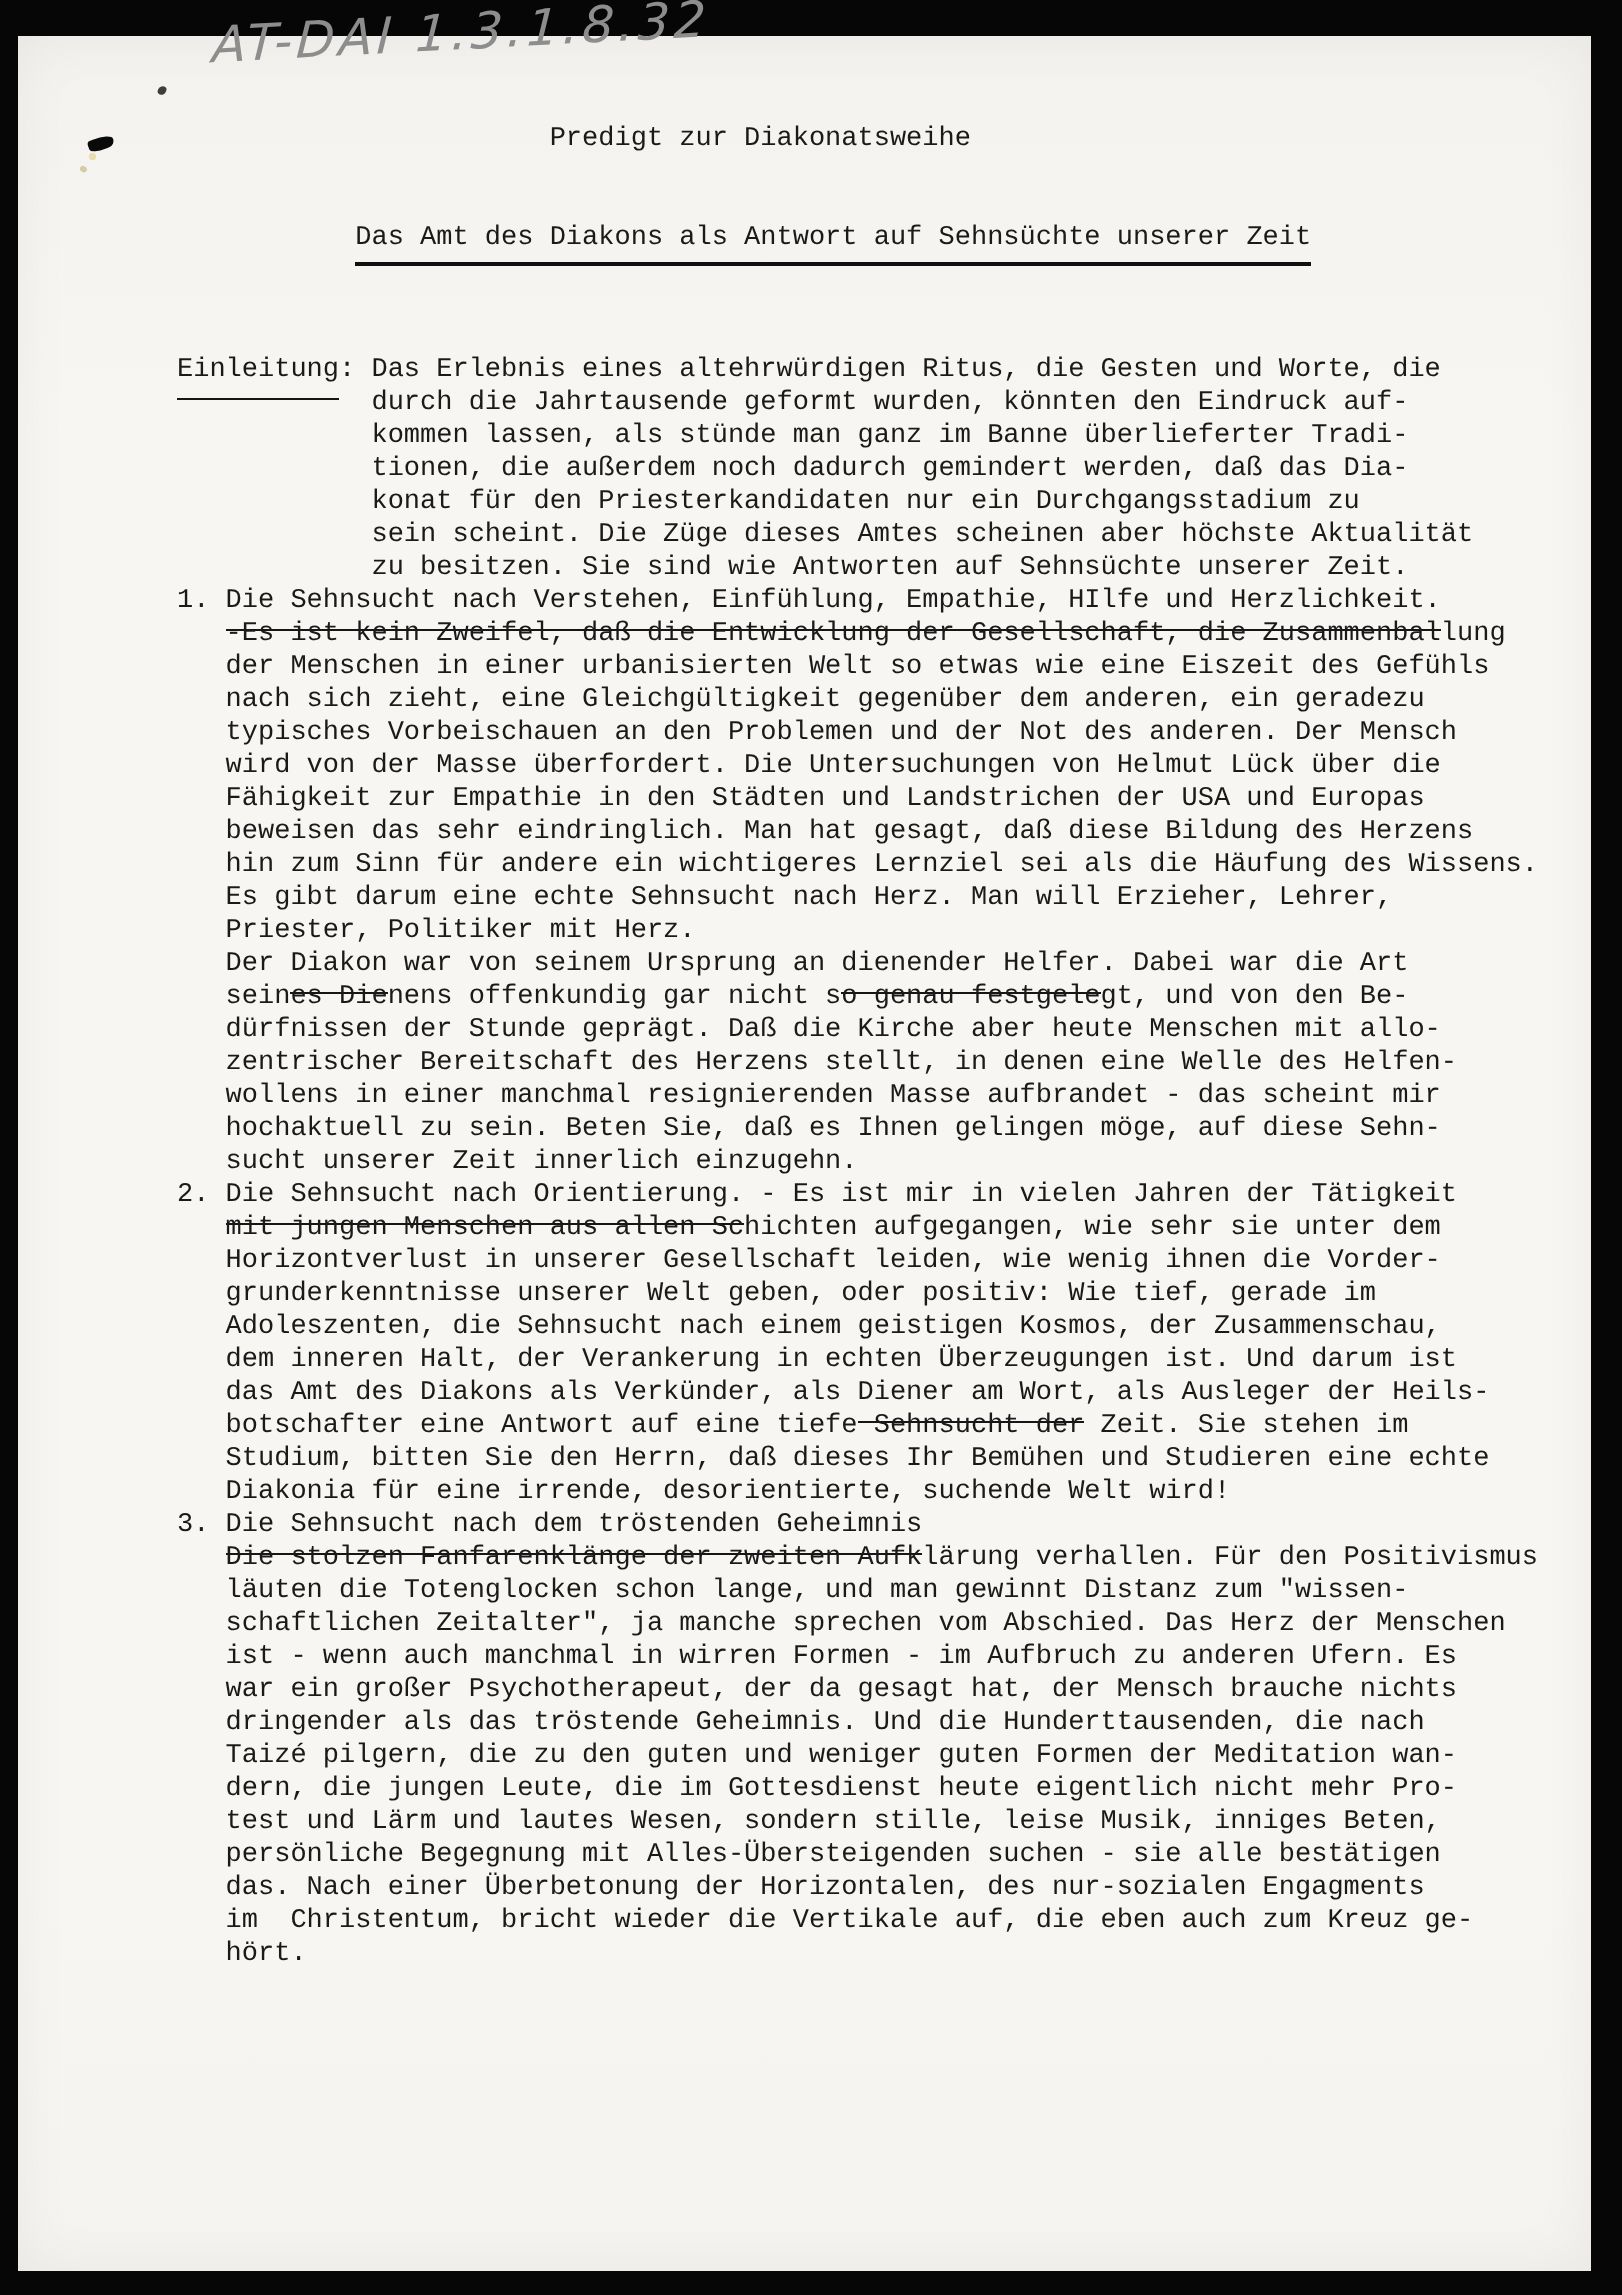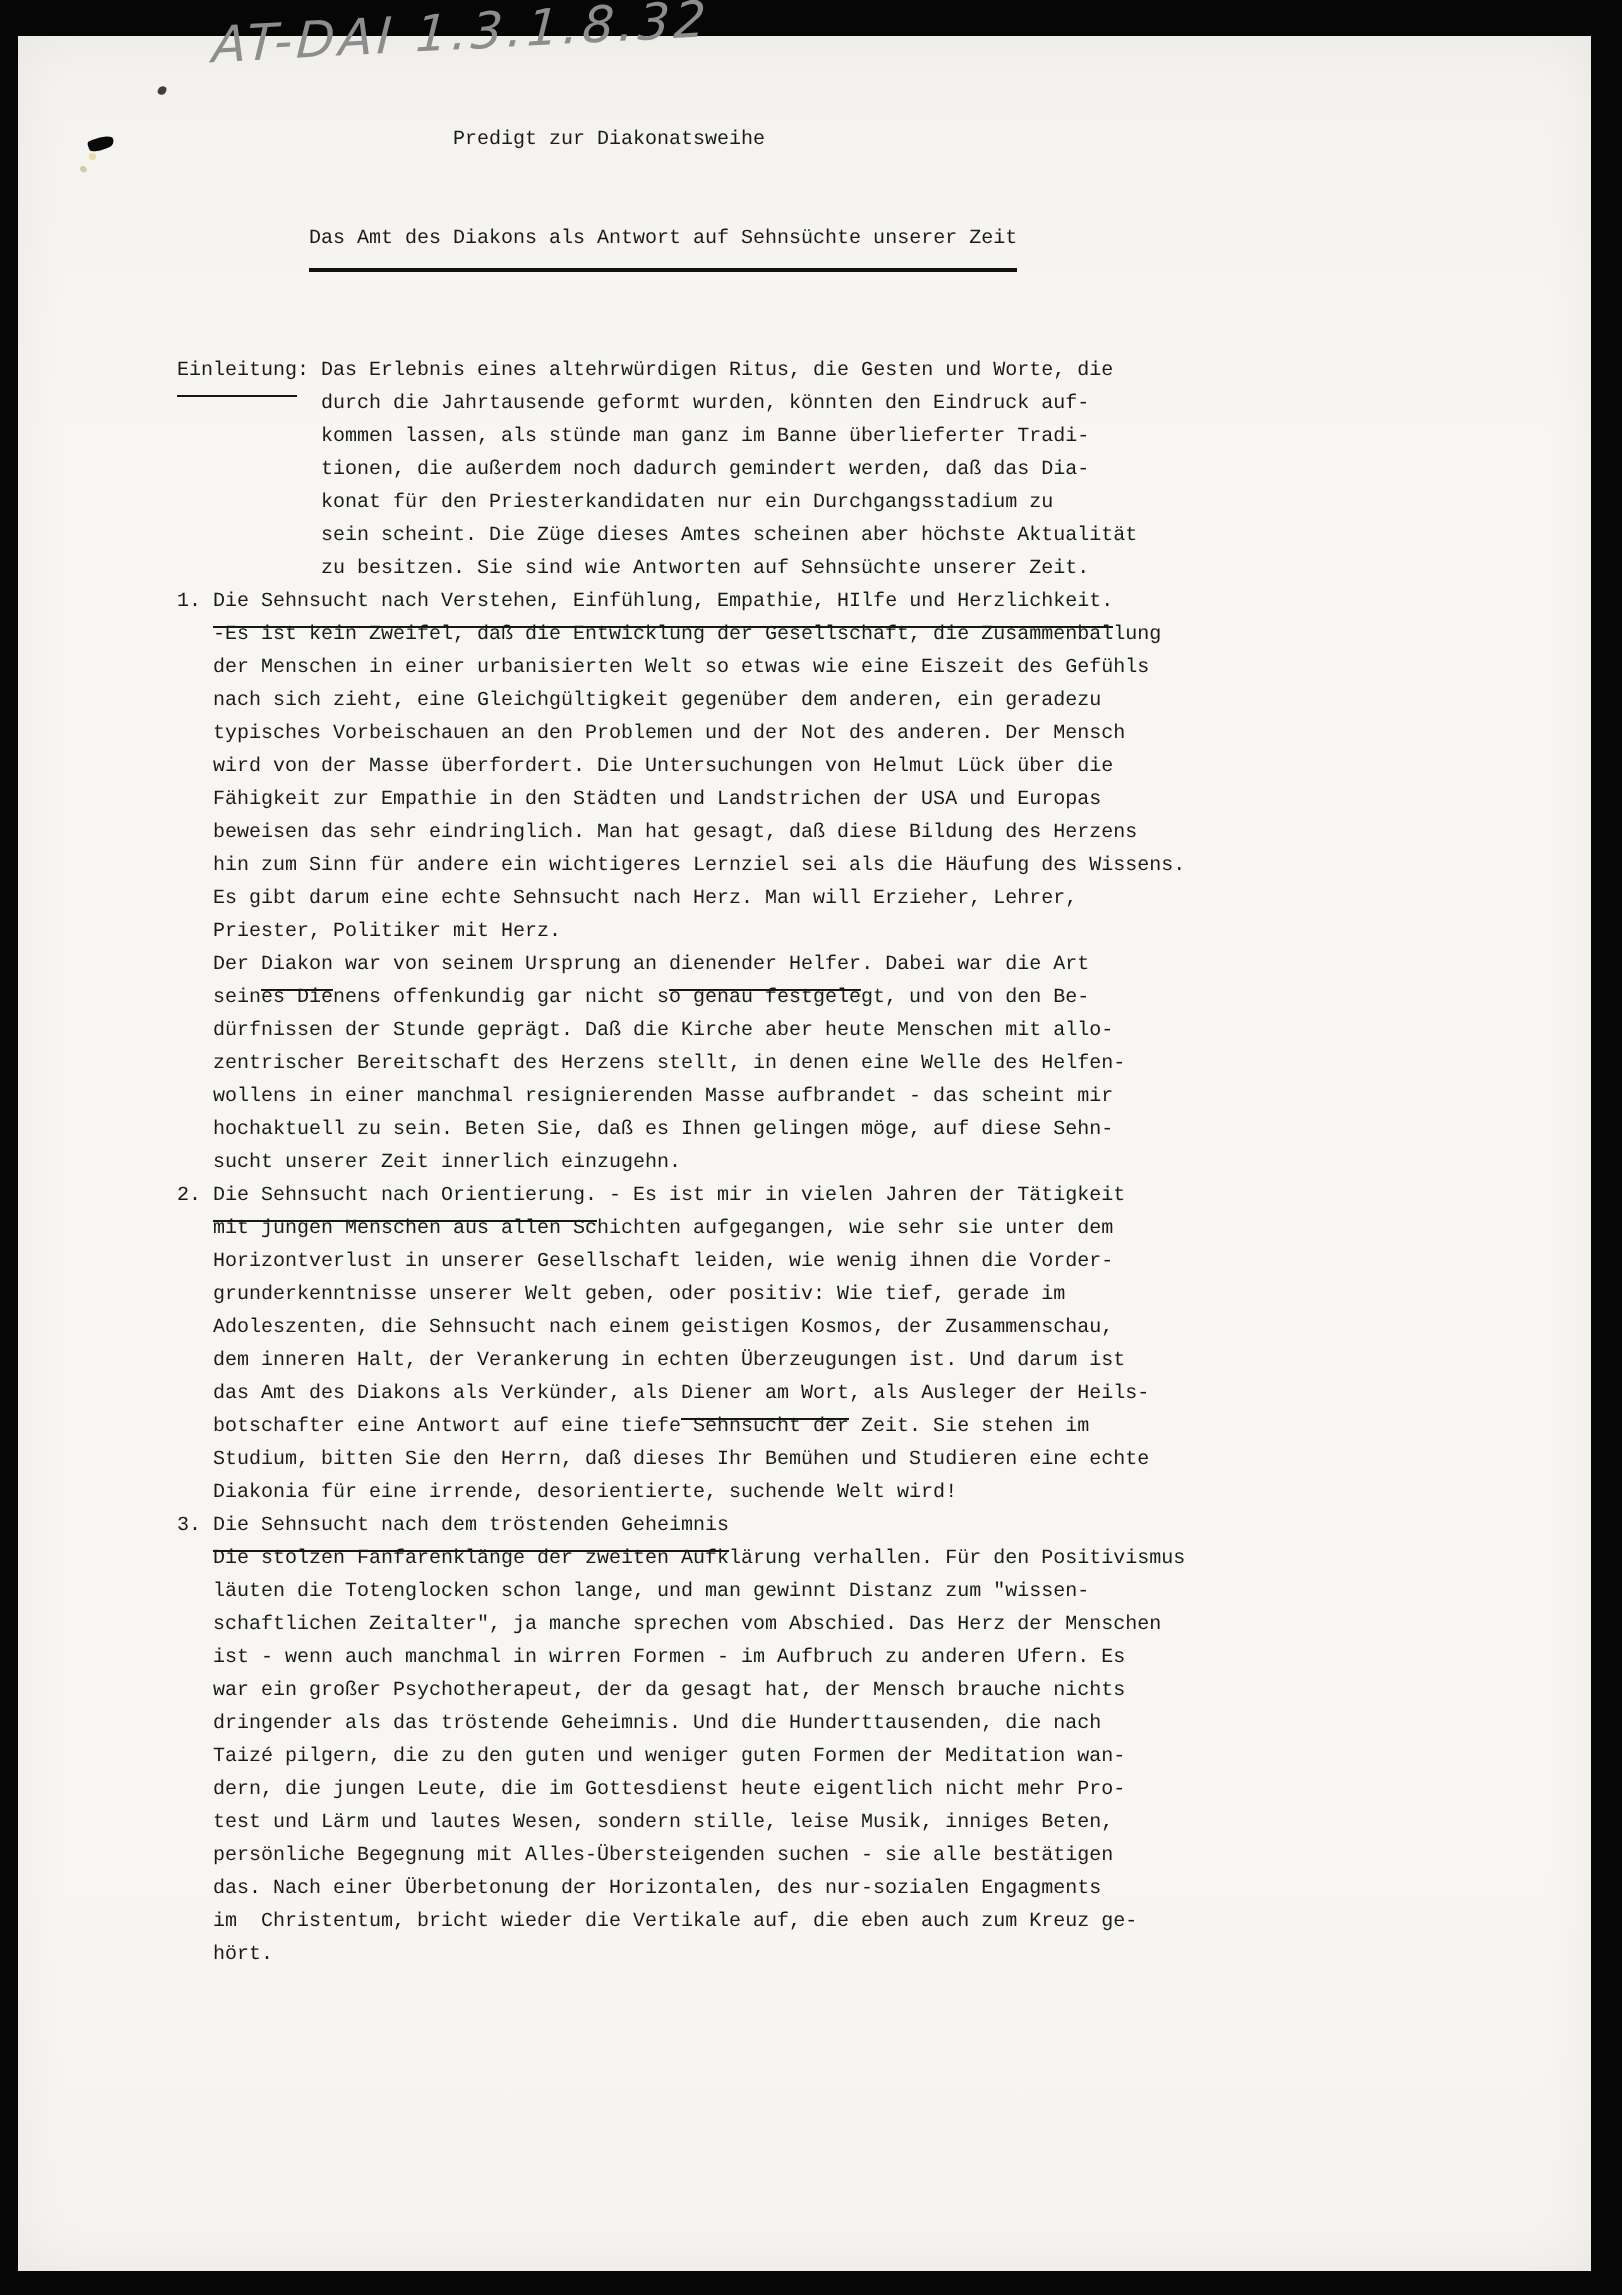--- a/index.html
+++ b/index.html
@@ -5,25 +5,25 @@
 <style>
   html,body{margin:0;padding:0;background:#000;}
   #scan{position:relative;width:1622px;height:2295px;background:#060606;overflow:hidden;
         font-family:"Liberation Mono","DejaVu Sans Mono",monospace;}
   #paper{position:absolute;left:18px;top:36px;right:31px;bottom:24px;
          background:#f6f5f1;
          background-image:linear-gradient(180deg,#f3f2ee 0%,#f7f6f2 18%,#f7f6f2 82%,#f4f3ef 100%);
          box-shadow:inset 0 0 57px rgba(0,0,0,0.05);}
   
   #typed{position:absolute;left:177px;top:123px;color:#1a1a1a;
-         font-size:20px;line-height:33px;white-space:pre;
+         font-size:27px;line-height:33px;white-space:pre;
          text-rendering:geometricPrecision;}
   .line{height:33px;}
   .u1{border-bottom:2.4px solid #161616;padding-bottom:13px;}
-  .u2{border-bottom:4px solid #111;padding-bottom:18px;}
+  .u2{border-bottom:4px solid #111;padding-bottom:9px;}
   
   #annotation{position:absolute;left:214px;top:16px;
               font-family:"DejaVu Sans",sans-serif;font-style:italic;
               font-size:50px;font-weight:500;color:#8d8d8d;letter-spacing:4px;
               transform:rotate(-3deg) skewX(-6deg);transform-origin:left top;}
   
   .fleck{position:absolute;left:140px;top:50px;width:8px;height:9px;
          background:#3e3e3e;border-radius:60% 40% 55% 45%;transform:rotate(24deg);}
   .blot{position:absolute;left:70px;top:101px;width:26px;height:13px;
         background:#0a0a0a;border-radius:15% 85% 30% 70%/40% 60% 55% 45%;

